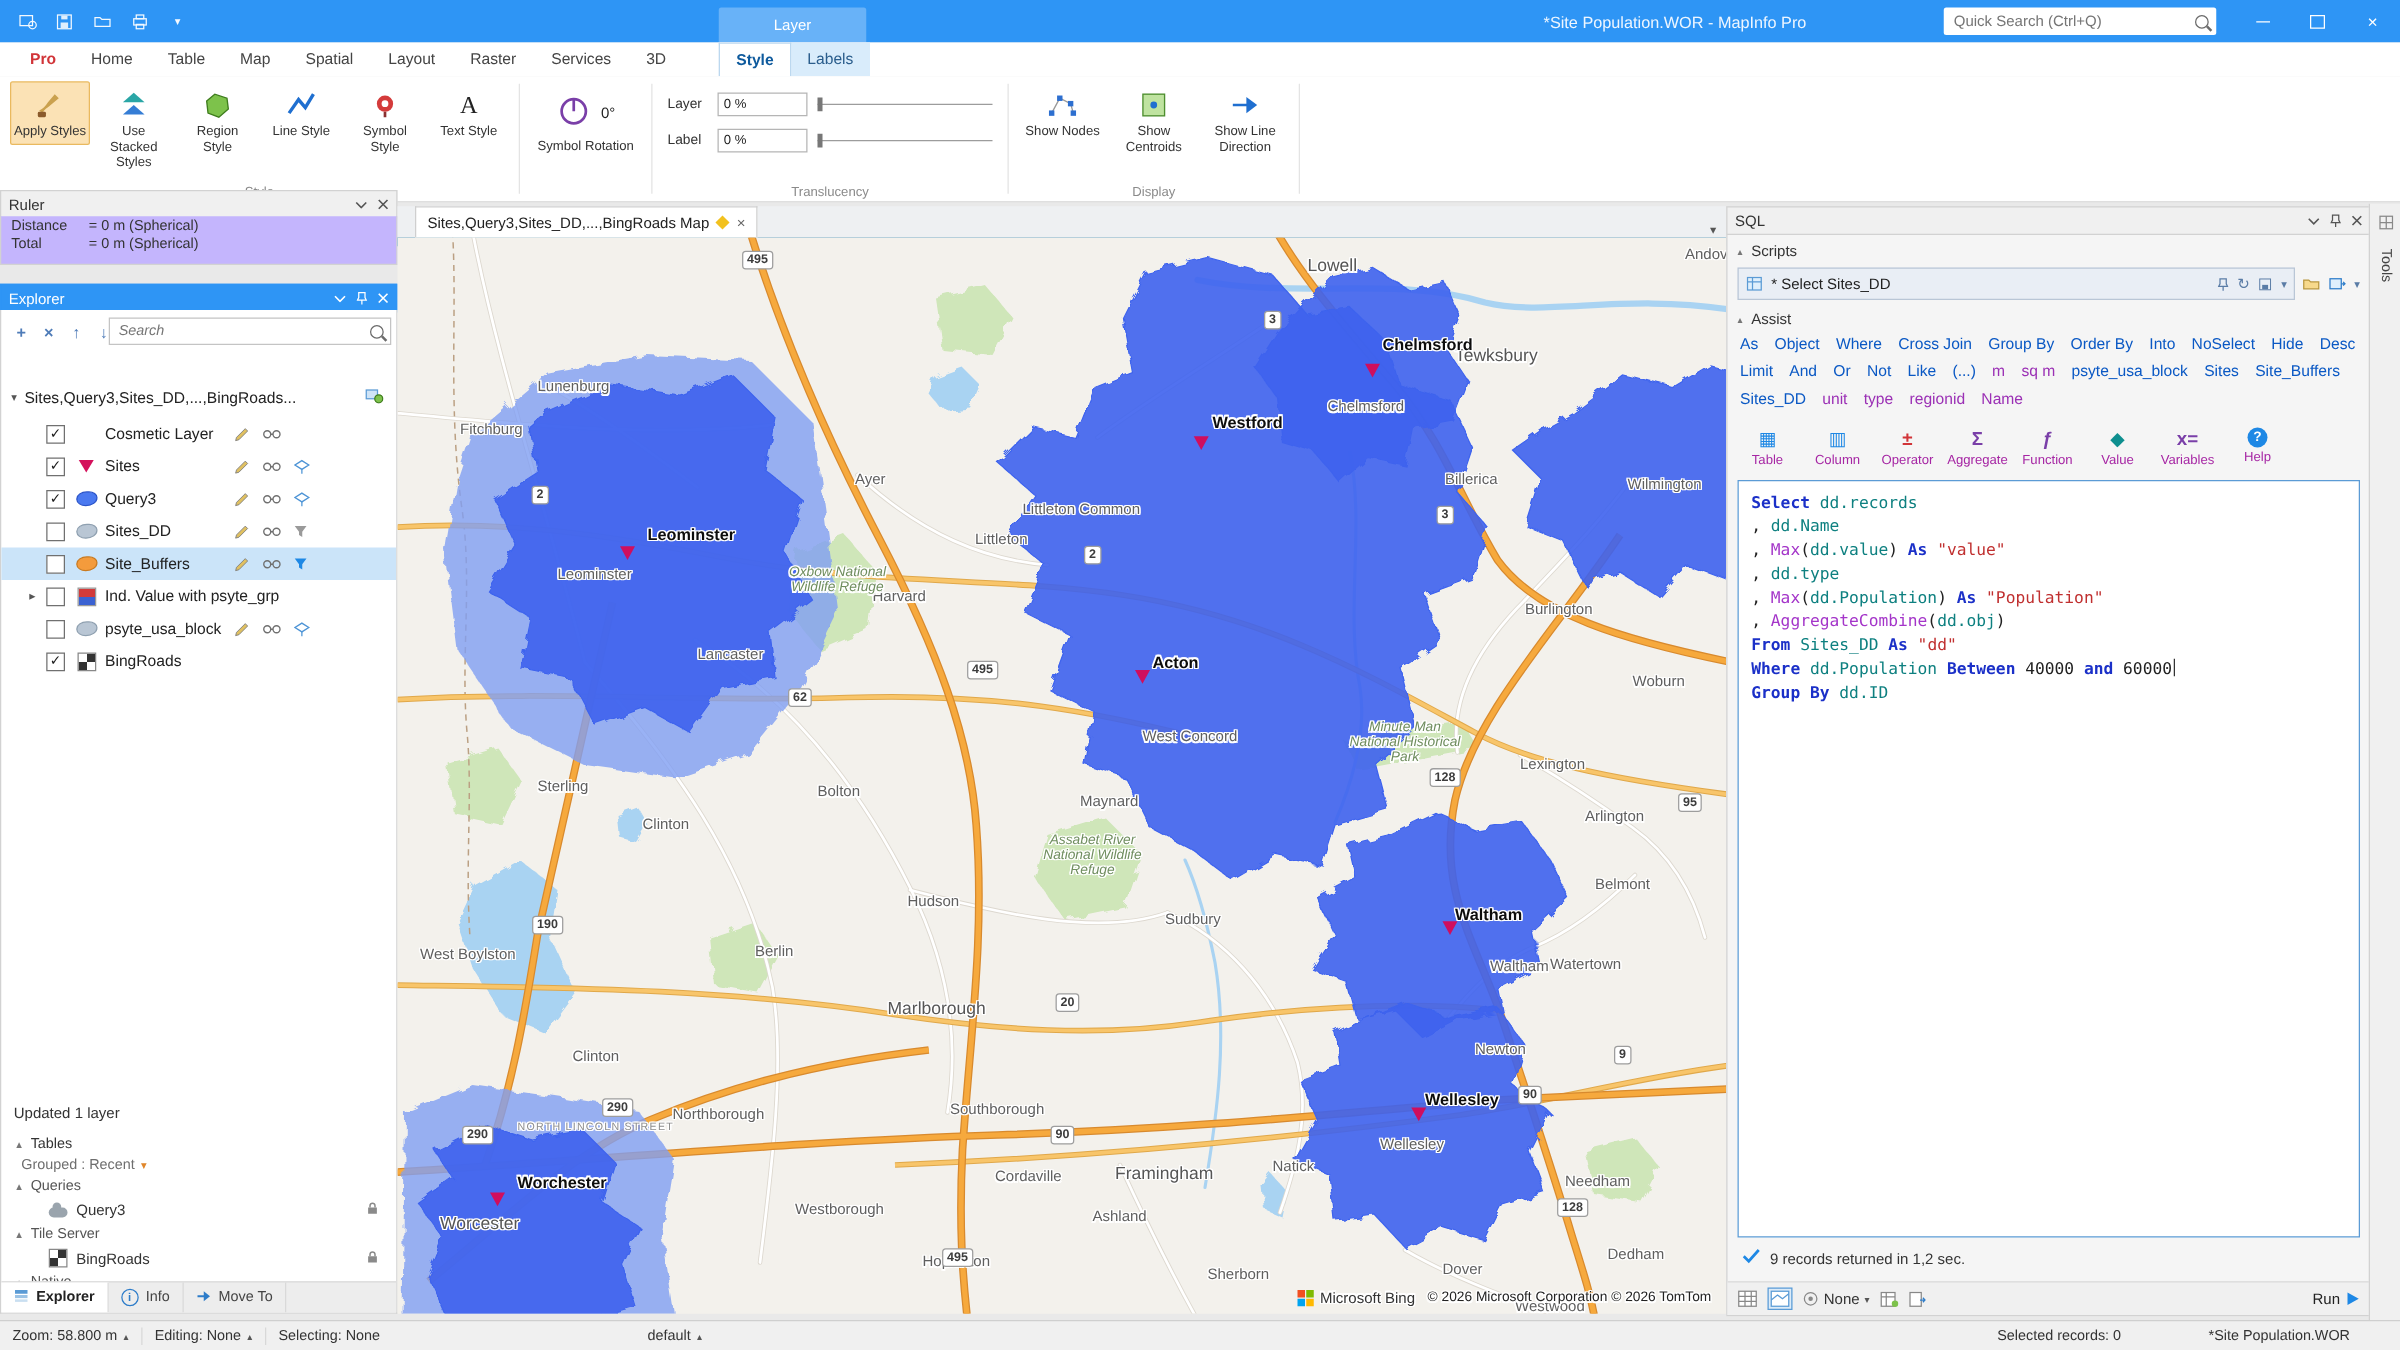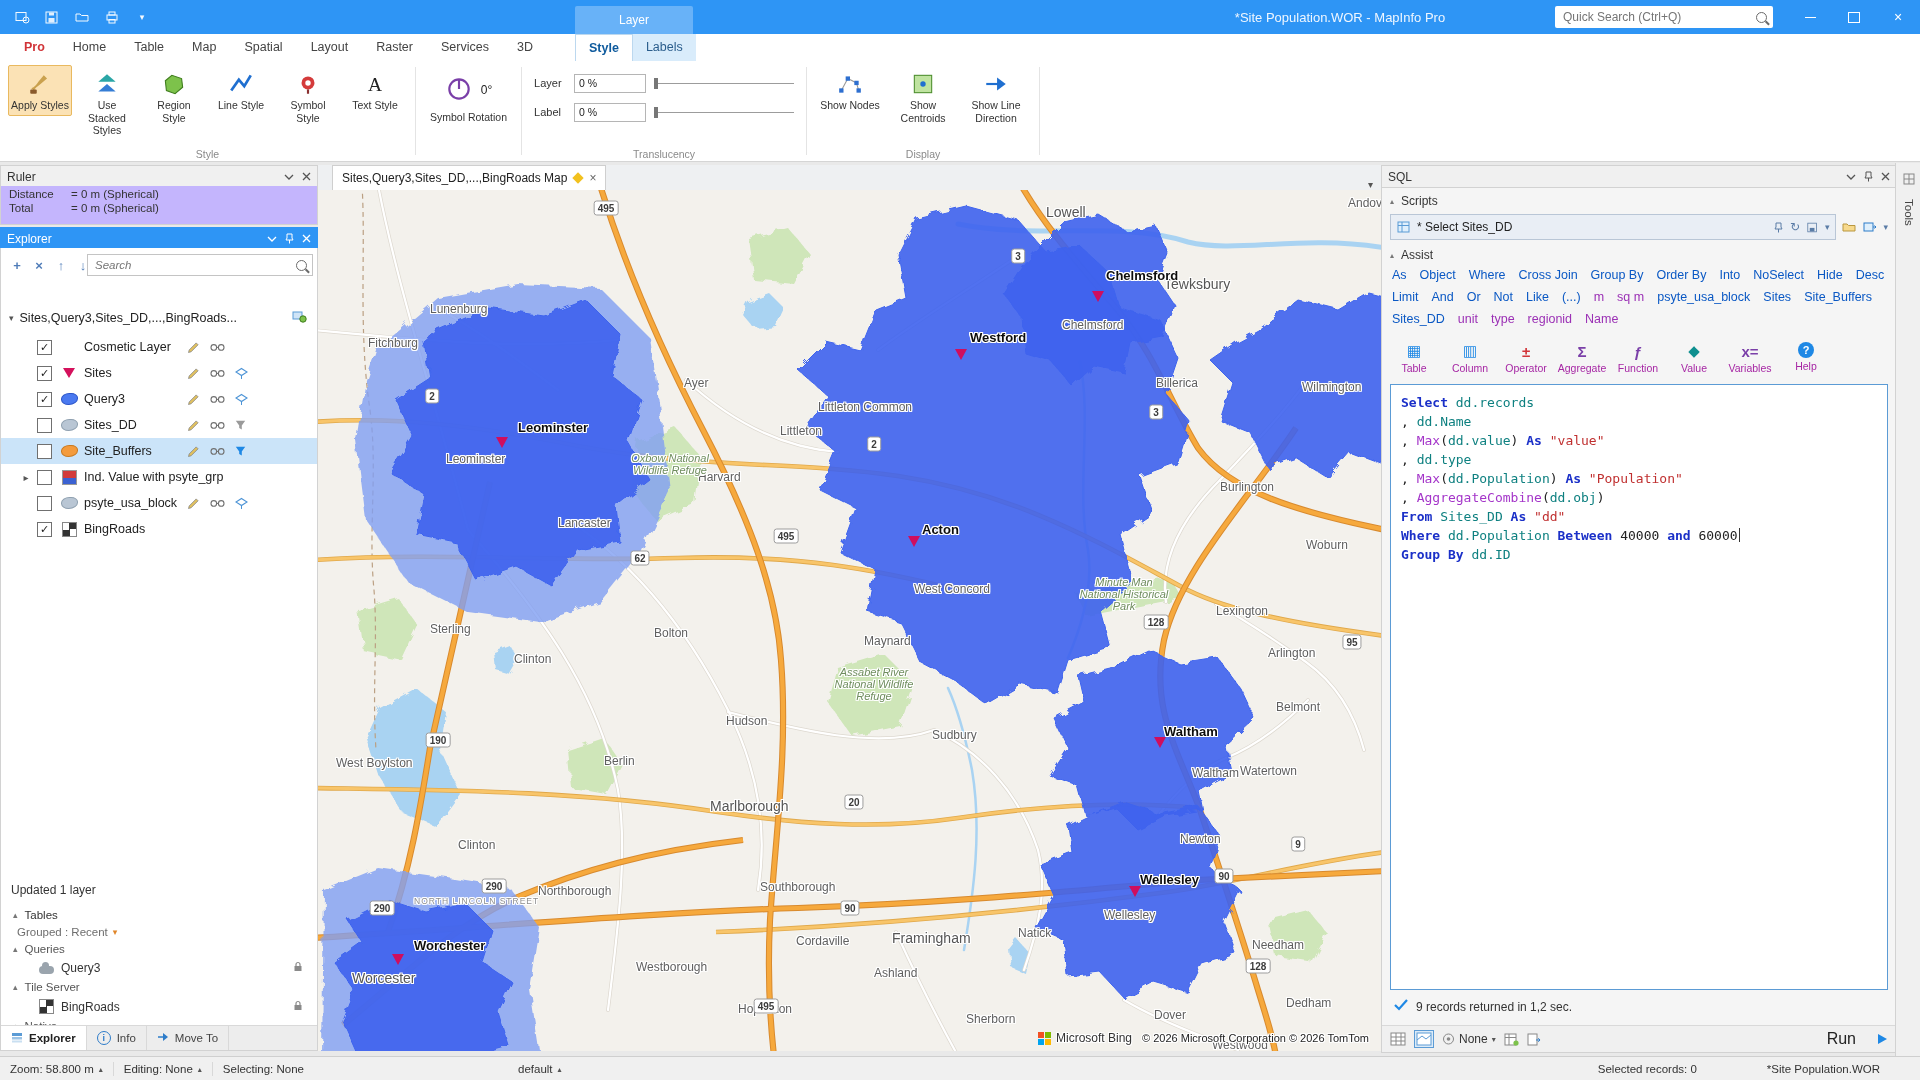--- a/index.html
+++ b/index.html
@@ -47,21 +47,21 @@
   .slider{position:relative;width:140px;height:14px}
   .slider::before{content:'';position:absolute;left:0;right:0;top:7px;height:1px;background:#9c9c9c}
   .knob{position:absolute;left:0;top:2px;width:4px;height:11px;background:#777}
   .dbtn{width:64px}
   
   .panel-h{height:21px;background:#f0f0f0;border:1px solid #d2d2d2;display:flex;align-items:center;padding:0 6px;font-size:12px;color:#333;gap:8px}
   .panel-h .sp{flex:1}
   .panel-h.blue{background:#2e95f5;border-color:#2e95f5;color:#fff}
   .ph-ic{display:flex;align-items:center;color:inherit}
   
-  #ruler{position:absolute;left:0;top:165px;width:318px;height:60px}
+  #ruler{position:absolute;left:0;top:152px;width:318px;height:60px}
   #ruler .body{position:absolute;left:0;top:21px;right:0;bottom:0;background:#c4b5fd;border:1px solid #d2d2d2;border-top:none;font-size:11.5px;color:#333}
   .rulrow{display:flex;padding:2px 0 0 8px}
   .rulrow .k{width:62px}
   
   #explorer{position:absolute;left:0;top:227px;width:318px;height:824px}
   #explorer .body{position:absolute;left:0;top:21px;right:0;bottom:0;background:#fff;border:1px solid #d2d2d2;border-top:none;overflow:hidden}
   .exp-toolbar{position:absolute;left:0;top:4px;height:26px;display:flex;align-items:center;gap:6px;padding-left:8px}
   .tbico{width:16px;text-align:center;color:#4f7cb8;font-size:13px;font-weight:bold}
   .exp-search{position:absolute;left:86px;top:6px;width:214px;height:20px;border:1px solid #c4c4c4;display:flex;align-items:center;padding:0 5px;gap:5px;background:#fff}
   .exp-search input{border:none;outline:none;flex:1;font-size:11.5px;font-style:italic;color:#666;font-family:inherit}
@@ -140,21 +140,21 @@
   .tk-fld{color:#0e8080}
   .tk-fn{color:#a435c9}
   .tk-str{color:#c03030}
   .tk-pln{color:#222}
   .caret{display:inline-block;width:1px;height:14px;background:#333;vertical-align:-2px;margin-left:1px}
   .sql-result{position:absolute;left:12px;bottom:38px;display:flex;align-items:center;gap:8px;font-size:12px;color:#333}
   .sql-bottom{position:absolute;left:0;bottom:0;right:0;height:26px;border-top:1px solid #d9d9d9;background:#f0f0f0;display:flex;align-items:center;gap:8px;padding:0 8px}
   .sb-ic{display:flex;align-items:center}
   .sb-ic.sel{border:1px solid #5b9bd5;background:#dcebf8;padding:1px}
   .none-dd{display:flex;align-items:center;gap:4px;font-size:12px;color:#333}
-  .run{margin-left:auto;display:flex;align-items:center;gap:21px;font-size:16px;color:#222}
+  .run{margin-left:auto;display:flex;align-items:center;gap:5px;font-size:12px;color:#222}
   
   #tools{position:absolute;left:1895px;top:163px;width:25px;height:893px;background:#f0f0f0;border-left:1px solid #d2d2d2;display:flex;flex-direction:column;align-items:center}
   #tools .vtxt{writing-mode:vertical-rl;font-size:11.5px;color:#444;margin-top:10px}
   #statusbar{position:absolute;left:0;top:1056px;width:1920px;height:24px;background:#f0f0f0;border-top:1px solid #cfcfcf;font-size:11.5px;color:#333;display:flex;align-items:center}
   .stseg{display:flex;align-items:center;gap:5px;padding:0 10px;height:24px}
   .stdiv{width:1px;height:14px;background:#d8d8d8}
   .car{font-size:8px;color:#555}
   #st-default{position:absolute;left:518px;display:flex;gap:5px;align-items:center}
   .st-right{position:absolute;right:40px;display:flex;gap:70px}
 </style>

